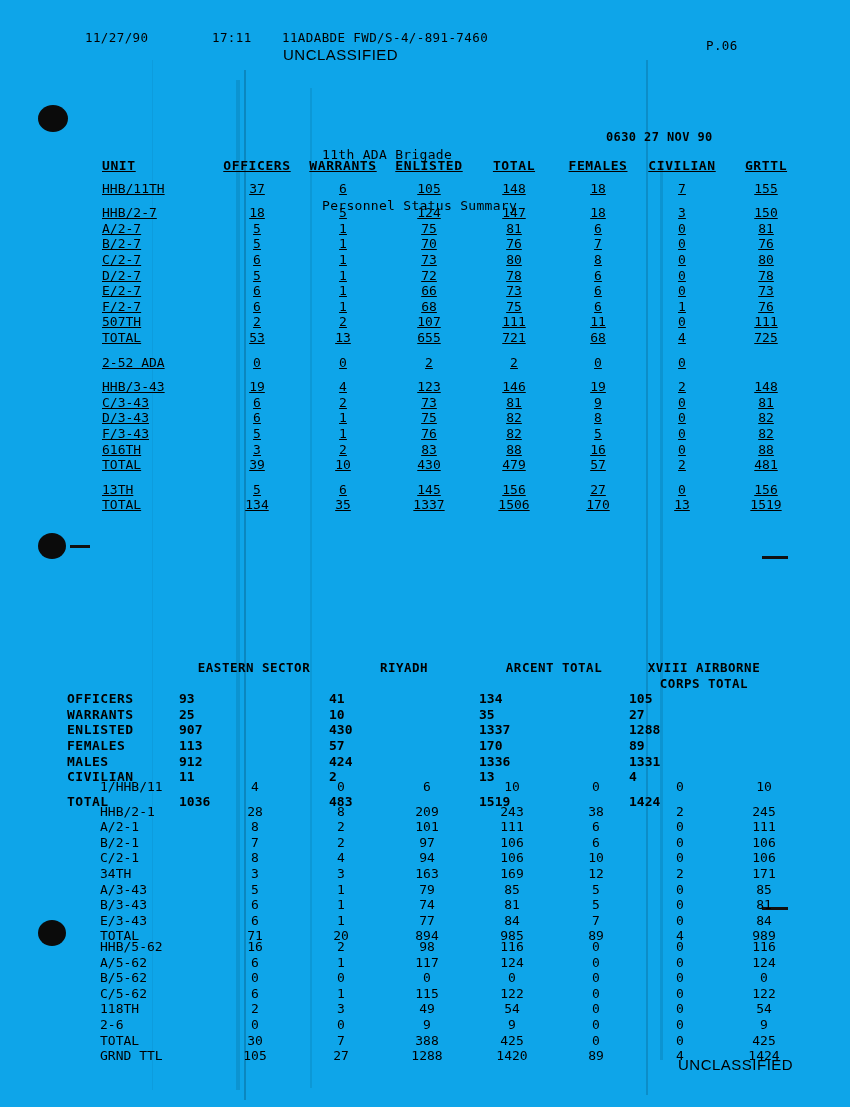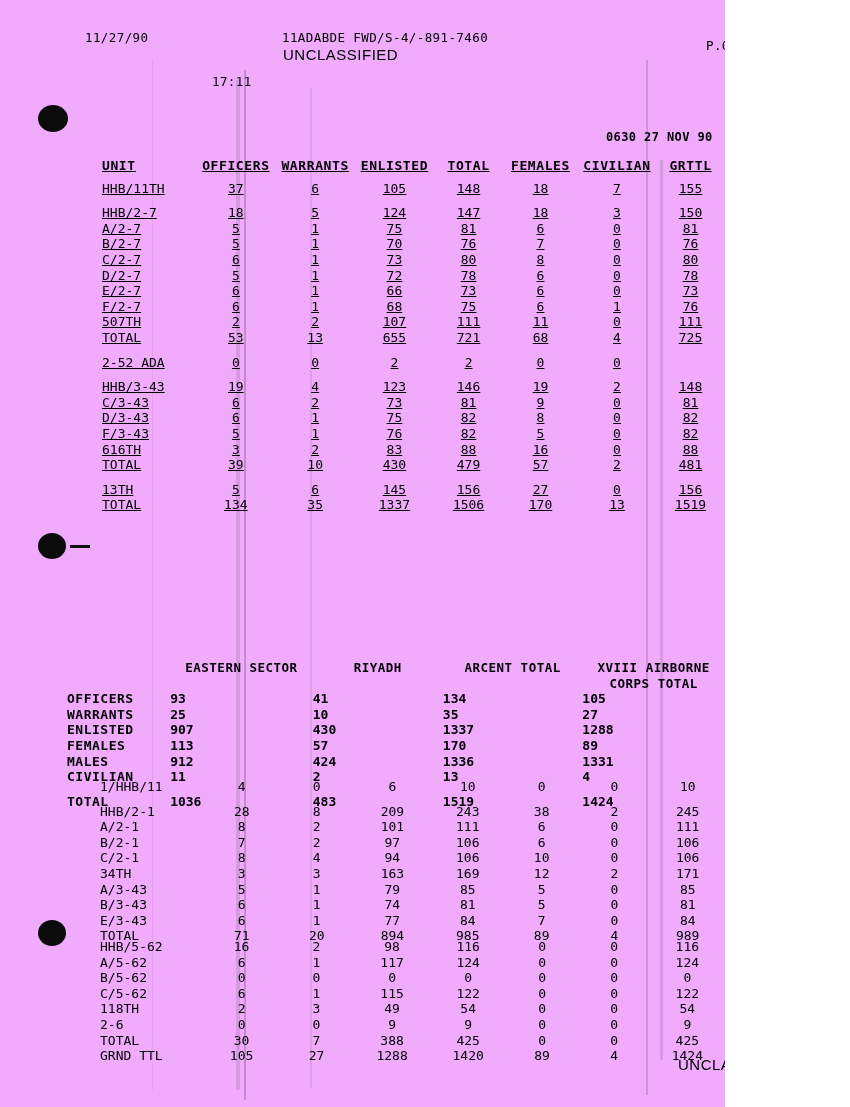--- a/index.html
+++ b/index.html
@@ -11,23 +11,23 @@
     width: 850px;
     height: 1107px;
     font-family: "DejaVu Sans Mono", monospace;
     color: #000000;
     position: relative;
     overflow: hidden;
   }
   .page {
     position: absolute;
     left: 0; top: 0;
-    width: 725px;
+    width: 850px;
     height: 1107px;
-    background: #f0abfc;
+    background: #0ea5e9;
     overflow: hidden;
   }
   
   .streak {
     position: absolute;
     background: rgba(0,0,0,0.10);
   }
   .streak.s1 { left: 236px; top: 80px; width: 4px; height: 1010px; }
   .streak.s2 { left: 244px; top: 70px; width: 2px; height: 1030px; background: rgba(0,0,0,0.18); }
   .streak.s3 { left: 310px; top: 88px; width: 2px; height: 1000px; background: rgba(0,0,0,0.08); }
@@ -54,21 +54,21 @@
 
   .hdr {
     position: absolute;
     font-family: "DejaVu Sans Mono", monospace;
     font-size: 12.5px;
     letter-spacing: 0.4px;
     white-space: pre;
   }
   .faxline { top: 30px; }
   #fax-date { left: 85px; }
-  #fax-time { left: 212px; margin-top: 44px; }
+  #fax-time { left: 212px; }
   #fax-id   { left: 282px; }
   #fax-page { left: 706px; margin-top: 8px; }
 
   .unclass-top {
     position: absolute;
     left: 283px; top: 46px;
     font-family: "Liberation Sans", sans-serif;
     font-size: 15px;
     letter-spacing: 0.5px;
   }
@@ -159,20 +159,24 @@
   <div class="dash d3"></div>
 
   <div class="hdr faxline" id="fax-date">11/27/90</div>
   <div class="hdr faxline" id="fax-time">17:11</div>
   <div class="hdr faxline" id="fax-id">11ADABDE FWD/S-4/-891-7460</div>
   <div class="hdr faxline" id="fax-page">P.06</div>
 
   <div class="unclass-top">UNCLASSIFIED</div>
   <div class="unclass-bot">UNCLASSIFIED</div>
 
+  <div class="title-block">
+    <div>11th ADA Brigade</div>
+    <div>Personnel Status Summary</div>
+  </div>
   <div class="dtg">0630 27 NOV 90</div>
 
   <table class="mono-table" id="roster">
     <thead>
       <tr>
         <th class="lbl">UNIT</th>
         <th class="num">OFFICERS</th>
         <th class="num">WARRANTS</th>
         <th class="num">ENLISTED</th>
         <th class="num2">TOTAL</th>

